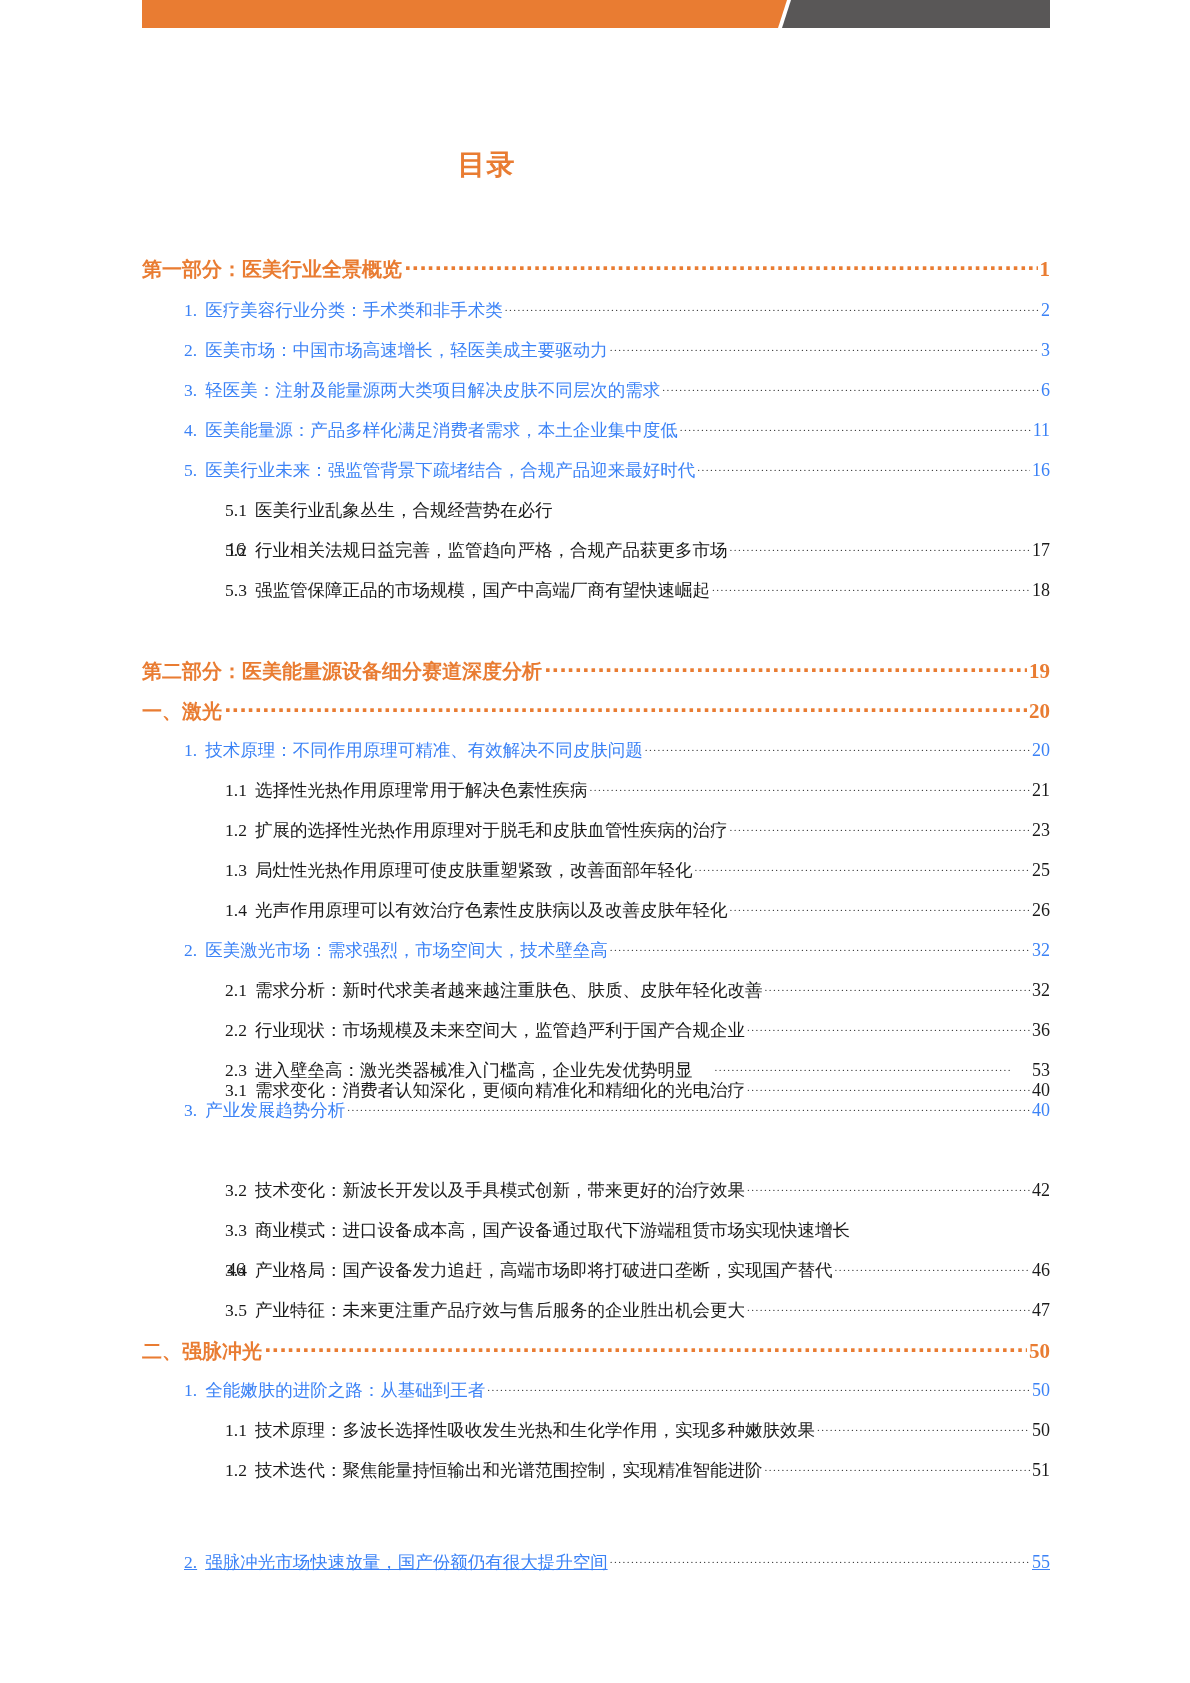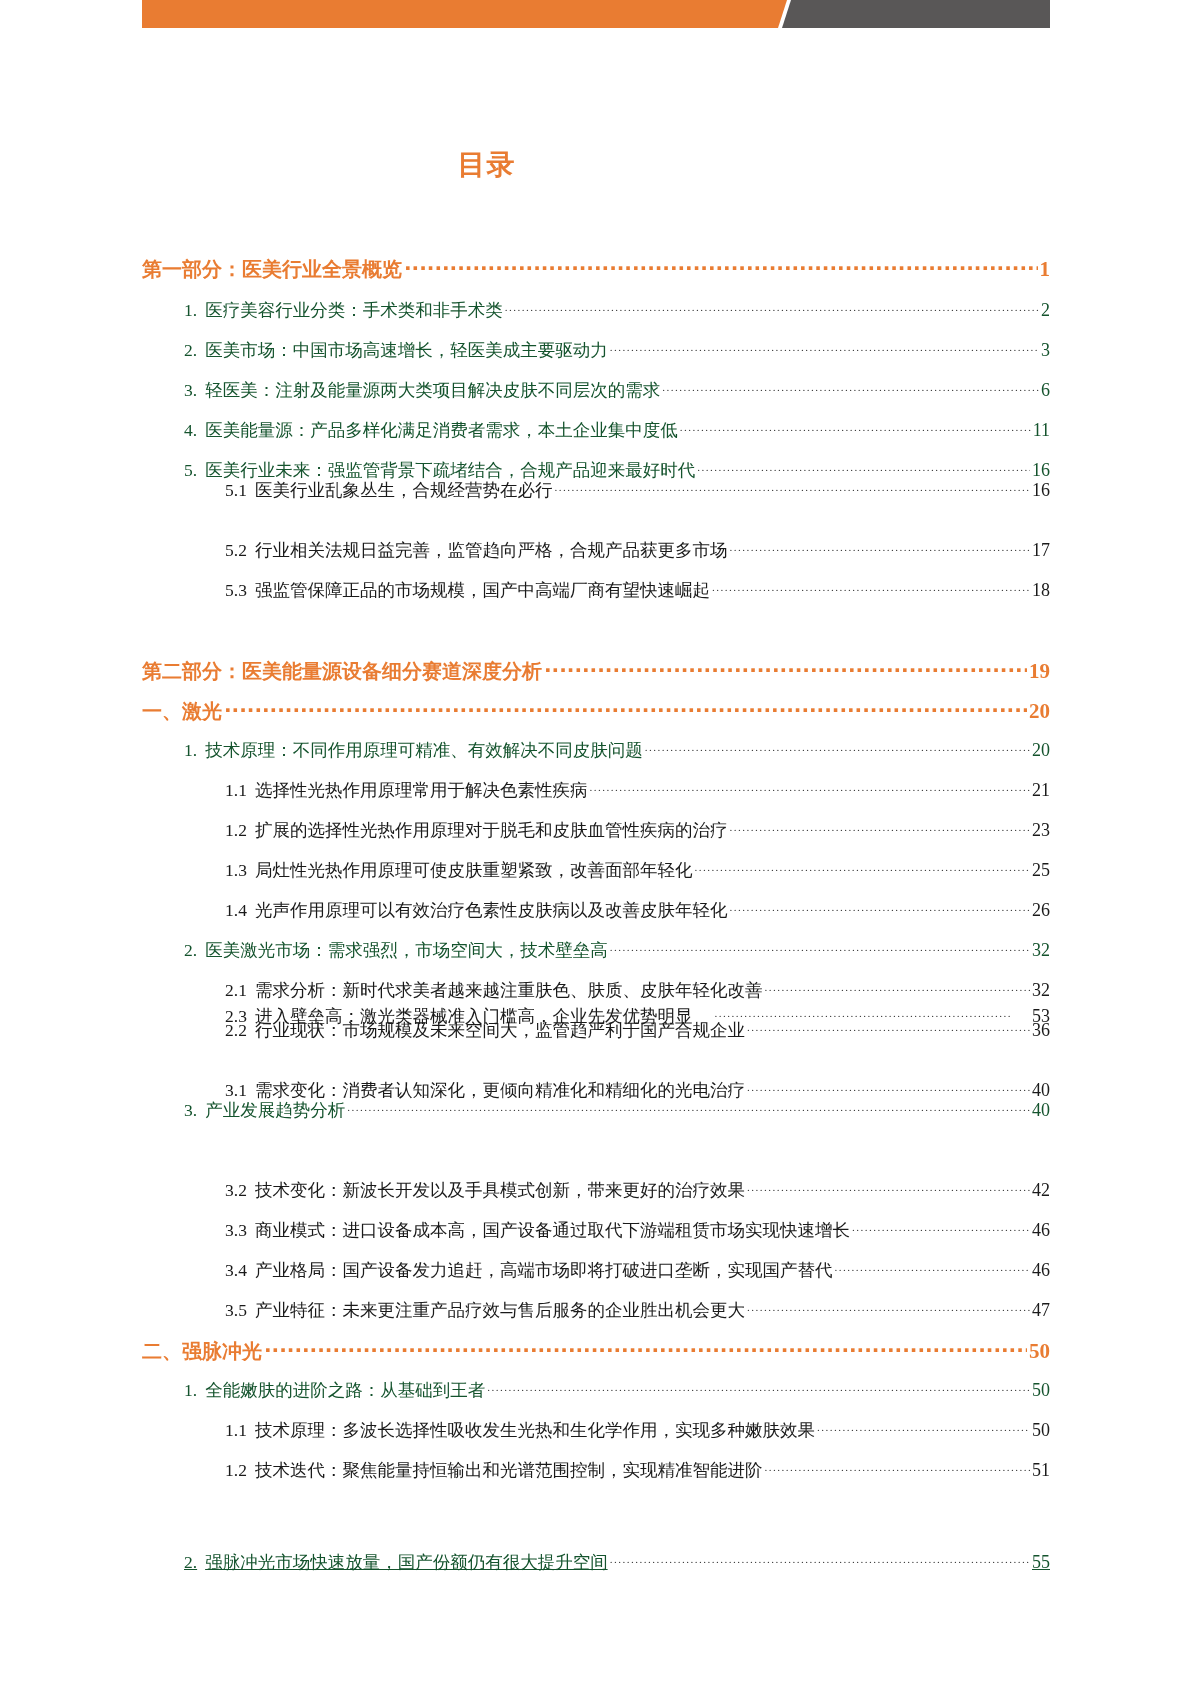--- a/index.html
+++ b/index.html
@@ -17,21 +17,21 @@
   .row { position:absolute; left:0; right:0; display:flex; align-items:baseline; white-space:nowrap; }
   .row .label { flex:0 0 auto; padding-right:2px; }
   .row .leader { flex:1 1 auto; overflow:hidden; position:relative; height:1em; }
   .row .leader::after { content:"........................................................................................................................................................................................................................................................................";
          position:absolute; left:0; bottom:2px; letter-spacing:1.2px; }
   .row .page { flex:0 0 auto; padding-left:2px; }
   .part { font-family:"DejaVu Sans","Liberation Sans",sans-serif; font-weight:bold;
           font-size:20px; color:#e97c32; }
   .part .leader::after { letter-spacing:0px; bottom:1px; }
   .part .page { font-family:"Liberation Serif",serif; font-size:21px; }
-  .l1 { font-size:17.5px; color:#14532d; padding-left:42px; }
+  .l1 { font-size:17.5px; color:#3b82f6; padding-left:42px; }
   .l2 { font-size:17.5px; color:#1a1a1a; padding-left:83px; }
   .l1 .label, .l2 .label { font-family:"Liberation Serif","DejaVu Sans",serif; }
   .l1 .leader::after, .l2 .leader::after { font-size:11px; letter-spacing:1.5px; bottom:3px; color:#333; }
   .l1 .page, .l2 .page { font-size:18px; }
   .num { margin-right:8px; }
 </style>
 </head>
 <body>
 
 <div class="header-bar">
@@ -65,21 +65,21 @@
     <div class="row l1" style="top: 418px;">
       <span class="label"><span class="num">4.</span><span>医美能量源：产品多样化满足消费者需求，本土企业集中度低</span></span>
       <span class="leader"></span>
       <span class="page">11</span>
     </div>
     <div class="row l1" style="top: 458px;">
       <span class="label"><span class="num">5.</span><span>医美行业未来：强监管背景下疏堵结合，合规产品迎来最好时代</span></span>
       <span class="leader"></span>
       <span class="page">16</span>
     </div>
-    <div class="row l2" style="top: 478px;">
+    <div class="row l2" style="top: 498px; flex-direction: column;">
       <span class="label"><span class="num">5.1</span><span>医美行业乱象丛生，合规经营势在必行</span></span>
       <span class="leader"></span>
       <span class="page">16</span>
     </div>
     <div class="row l2" style="top: 538px;">
       <span class="label"><span class="num">5.2</span><span>行业相关法规日益完善，监管趋向严格，合规产品获更多市场</span></span>
       <span class="leader"></span>
       <span class="page">17</span>
     </div>
     <div class="row l2" style="top: 578px;">
@@ -130,41 +130,41 @@
     <div class="row l2" style="top: 978px;">
       <span class="label"><span class="num">2.1</span><span>需求分析：新时代求美者越来越注重肤色、肤质、皮肤年轻化改善</span></span>
       <span class="leader"></span>
       <span class="page">32</span>
     </div>
     <div class="row l2" style="top: 1018px;">
       <span class="label"><span class="num">2.2</span><span>行业现状：市场规模及未来空间大，监管趋严利于国产合规企业</span></span>
       <span class="leader"></span>
       <span class="page">36</span>
     </div>
-    <div class="row l2" style="top: 1004px; gap: 20px;">
+    <div class="row l2" style="top: 1058px; gap: 20px;">
       <span class="label"><span class="num">2.3</span><span>进入壁垒高：激光类器械准入门槛高，企业先发优势明显</span></span>
       <span class="leader"></span>
       <span class="page">53</span>
     </div>
     <div class="row l1" style="top: 1098px;">
       <span class="label"><span class="num">3.</span><span>产业发展趋势分析</span></span>
       <span class="leader"></span>
       <span class="page">40</span>
     </div>
     <div class="row l2" style="top: 1078px; justify-content: space-between;">
       <span class="label"><span class="num">3.1</span><span>需求变化：消费者认知深化，更倾向精准化和精细化的光电治疗</span></span>
       <span class="leader"></span>
       <span class="page">40</span>
     </div>
     <div class="row l2" style="top: 1178px;">
       <span class="label"><span class="num">3.2</span><span>技术变化：新波长开发以及手具模式创新，带来更好的治疗效果</span></span>
       <span class="leader"></span>
       <span class="page">42</span>
     </div>
-    <div class="row l2" style="top: 1218px;">
+    <div class="row l2" style="top: 1218px; flex-direction: column;">
       <span class="label"><span class="num">3.3</span><span>商业模式：进口设备成本高，国产设备通过取代下游端租赁市场实现快速增长</span></span>
       <span class="leader"></span>
       <span class="page">46</span>
     </div>
     <div class="row l2" style="top: 1258px;">
       <span class="label"><span class="num">3.4</span><span>产业格局：国产设备发力追赶，高端市场即将打破进口垄断，实现国产替代</span></span>
       <span class="leader"></span>
       <span class="page">46</span>
     </div>
     <div class="row l2" style="top: 1298px;">

